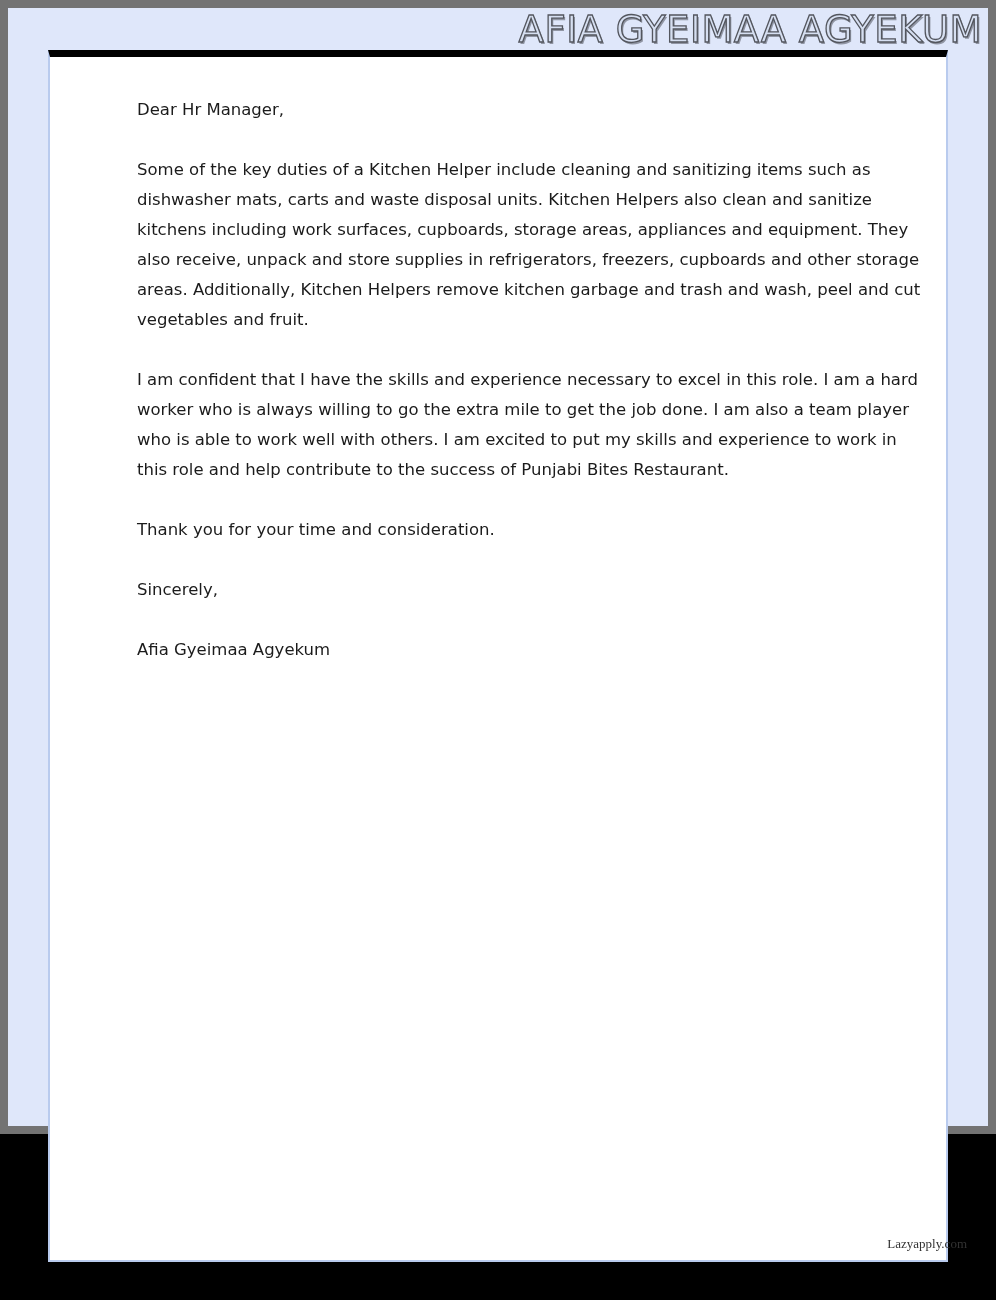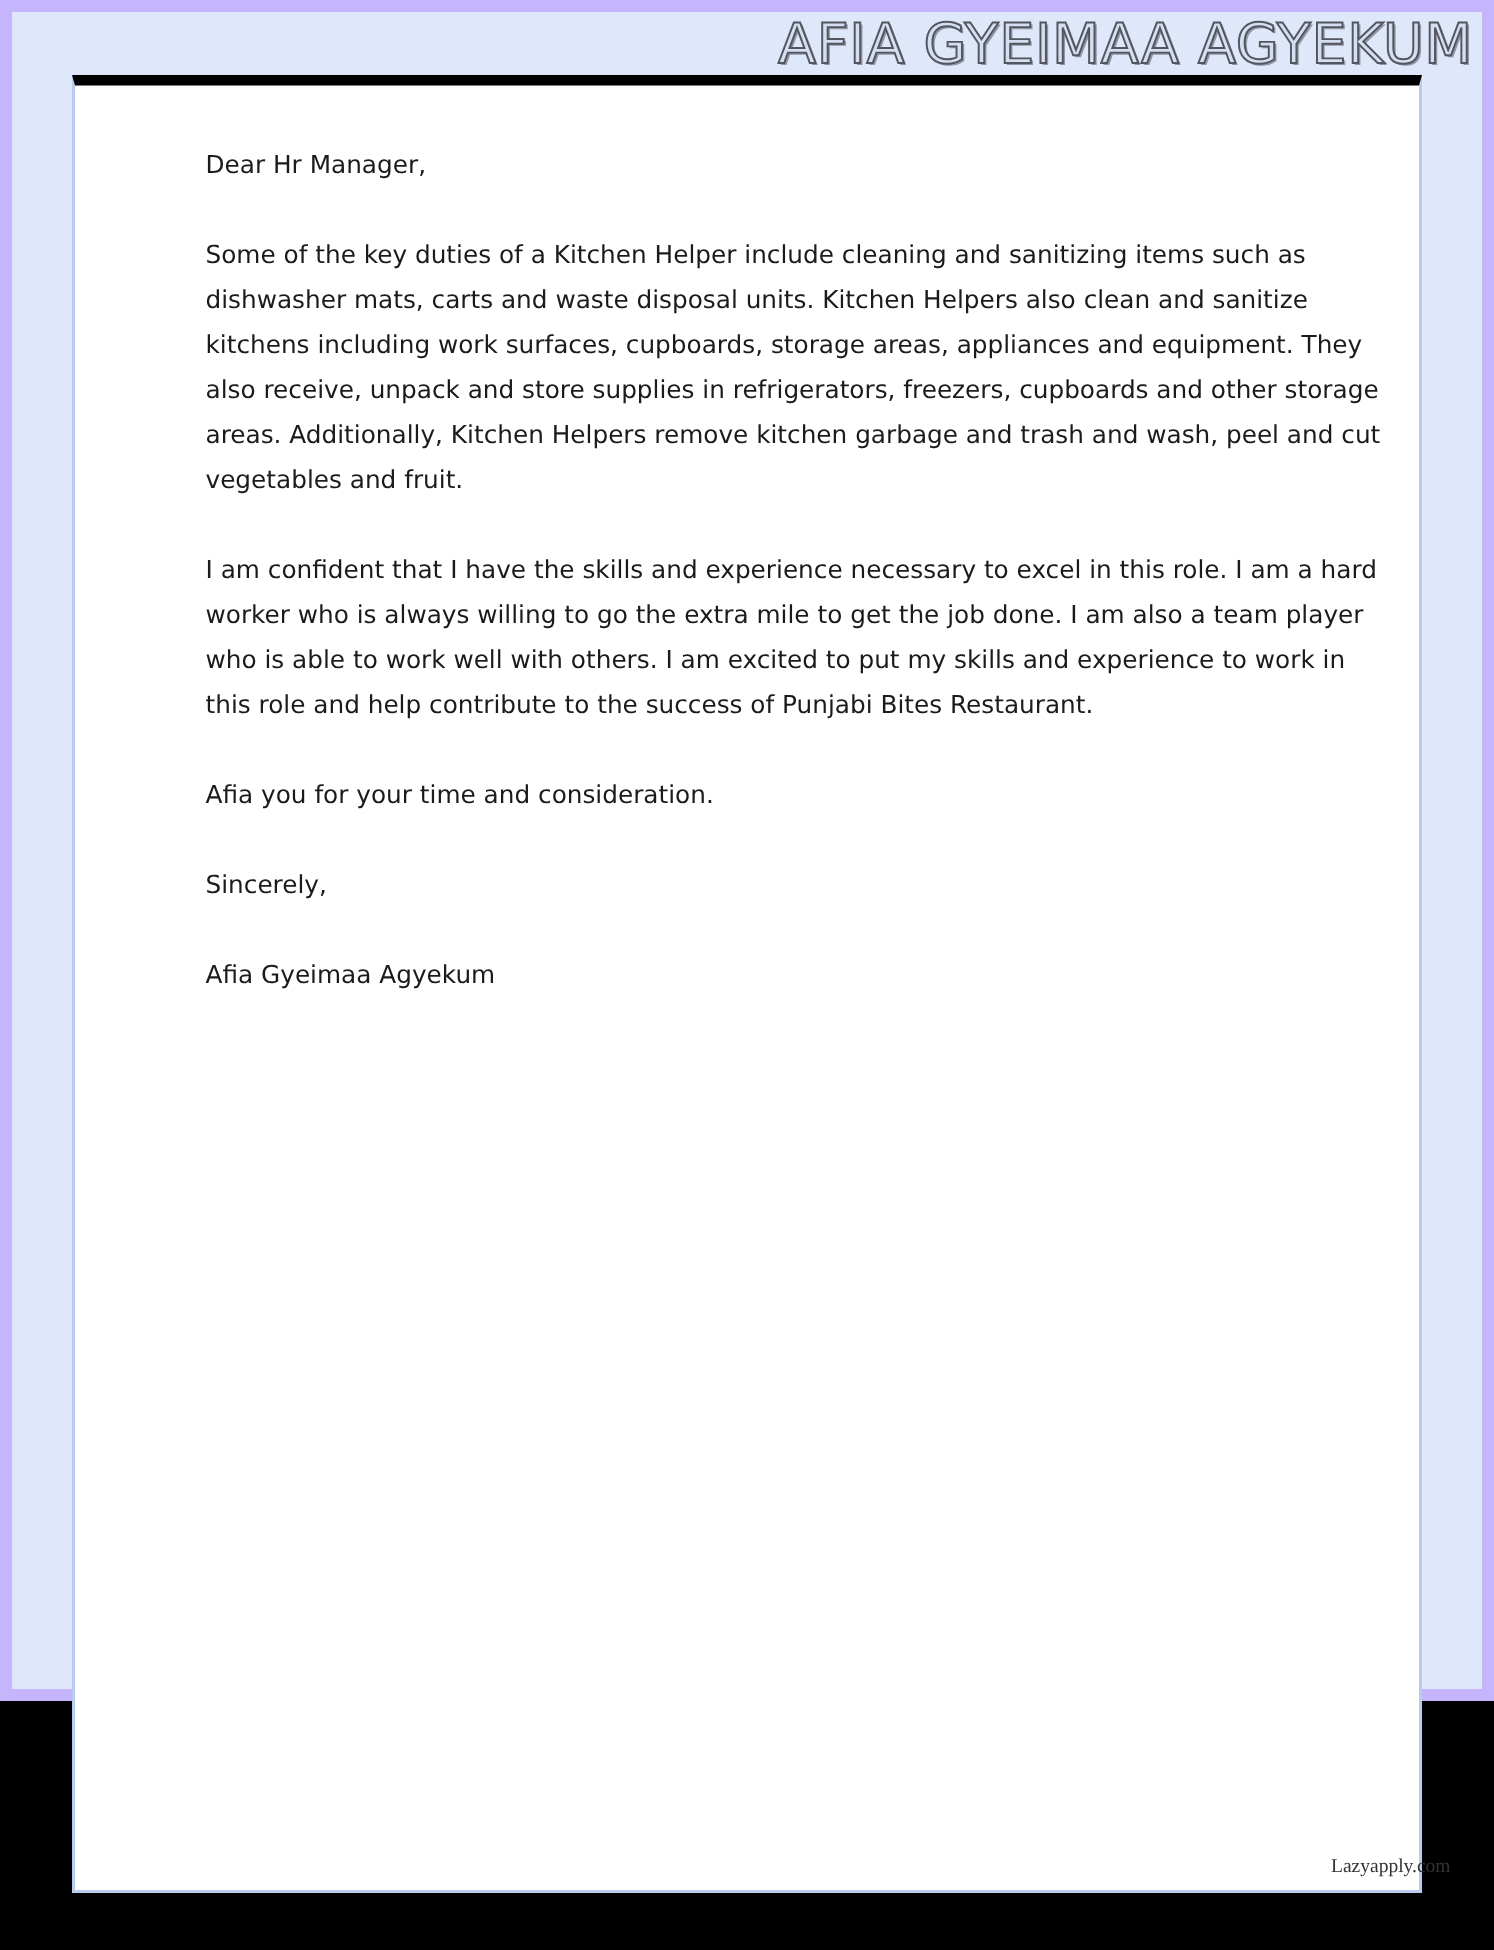--- a/index.html
+++ b/index.html
@@ -14,21 +14,21 @@
     font-family: "DejaVu Sans", sans-serif;
     overflow: hidden;
   }
 
   
   .page-frame {
     position: absolute;
     left: 0; top: 0;
     width: 996px;
     height: 1134px;
-    background: #c4b5fd;
+    background: #737373;
     padding: 8px 8px 8px 8px;
   }
 
   
   .page-body {
     position: relative;
     width: 100%;
     height: 100%;
     background: #dfe7fa;
   }
@@ -135,21 +135,21 @@
 
         <div class="letter">
 
           <p class="salutation">Dear Hr Manager,</p>
 
 
           <p>Some of the key duties of a Kitchen Helper include cleaning and sanitizing items such as dishwasher mats, carts and waste disposal units. Kitchen Helpers also clean and sanitize kitchens including work surfaces, cupboards, storage areas, appliances and equipment. They also receive, unpack and store supplies in refrigerators, freezers, cupboards and other storage areas. Additionally, Kitchen Helpers remove kitchen garbage and trash and wash, peel and cut vegetables and fruit.</p>
 
           <p>I am confident that I have the skills and experience necessary to excel in this role. I am a hard worker who is always willing to go the extra mile to get the job done. I am also a team player who is able to work well with others. I am excited to put my skills and experience to work in this role and help contribute to the success of Punjabi Bites Restaurant.</p>
 
-          <p class="tight">Afia you for your time and consideration.</p>
+          <p class="tight">Thank you for your time and consideration.</p>
 
           <p class="tight">Sincerely,</p>
 
           <p class="signature-name">Afia Gyeimaa Agyekum</p>
 
 
         </div>
 
         <div class="doc-footer">Lazyapply.com</div>
 

